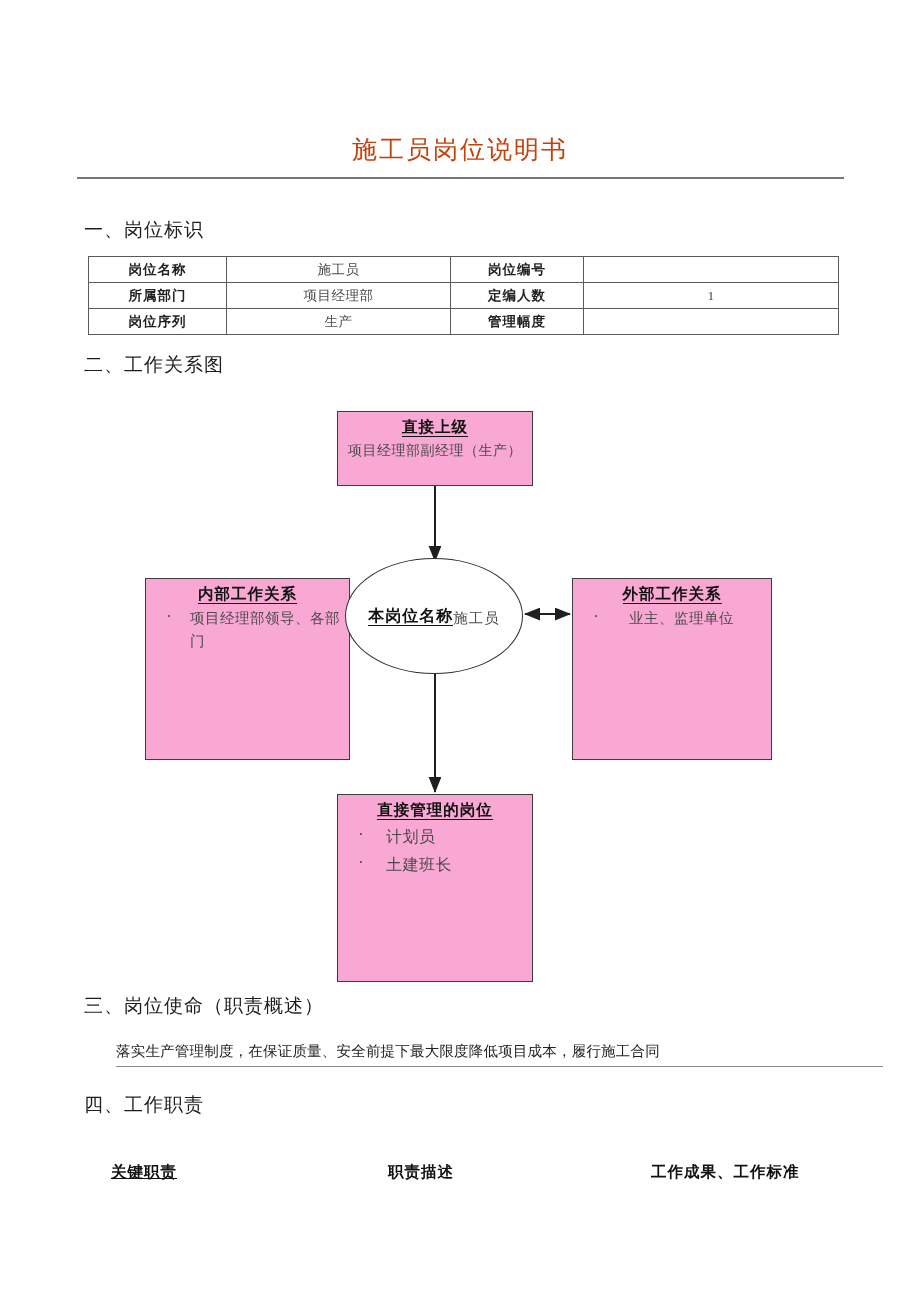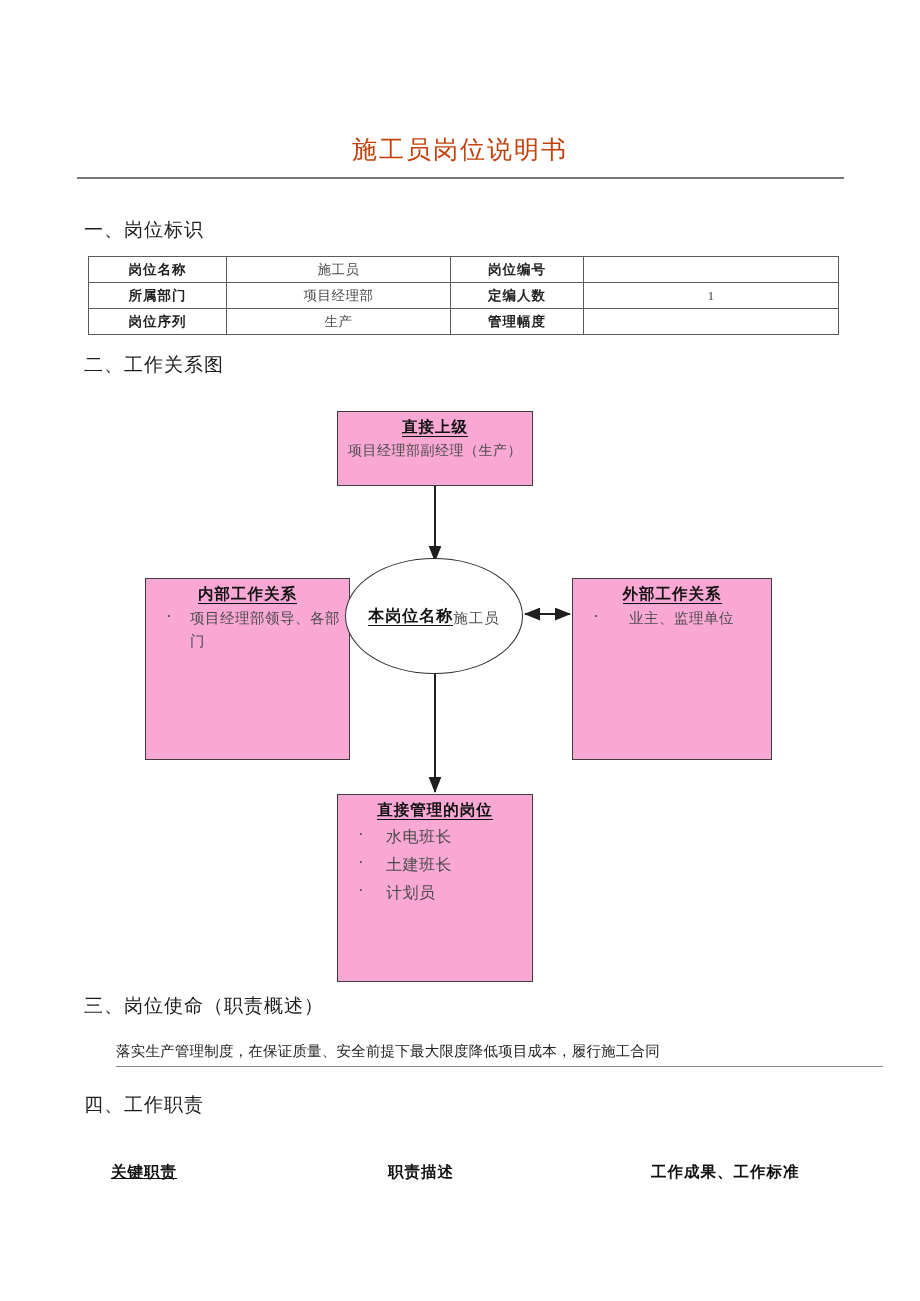--- a/index.html
+++ b/index.html
@@ -289,23 +289,22 @@
 <div class="dbox" id="box-right">
   <div class="dbox-title"><span>外部工作关系</span></div>
   <ul class="bullet-list">
     <li>业主、监理单位</li>
   </ul>
 </div>
 
 <div class="dbox" id="box-bottom">
   <div class="dbox-title"><span>直接管理的岗位</span></div>
   <ul class="bullet-list">
-    <li>水电班长</li>
+    <li>计划员</li>
     <li>土建班长</li>
-    <li>计划员</li>
   </ul>
 </div>
 
 <div class="ellipse">
   <div class="ellipse-title"><span>本岗位名称</span></div>
   <div class="ellipse-sub">施工员</div>
 </div>
 
 <div class="section-heading" id="sec3">三、岗位使命（职责概述）</div>
 <div class="mission-text">落实生产管理制度，在保证质量、安全前提下最大限度降低项目成本，履行施工合同</div>

